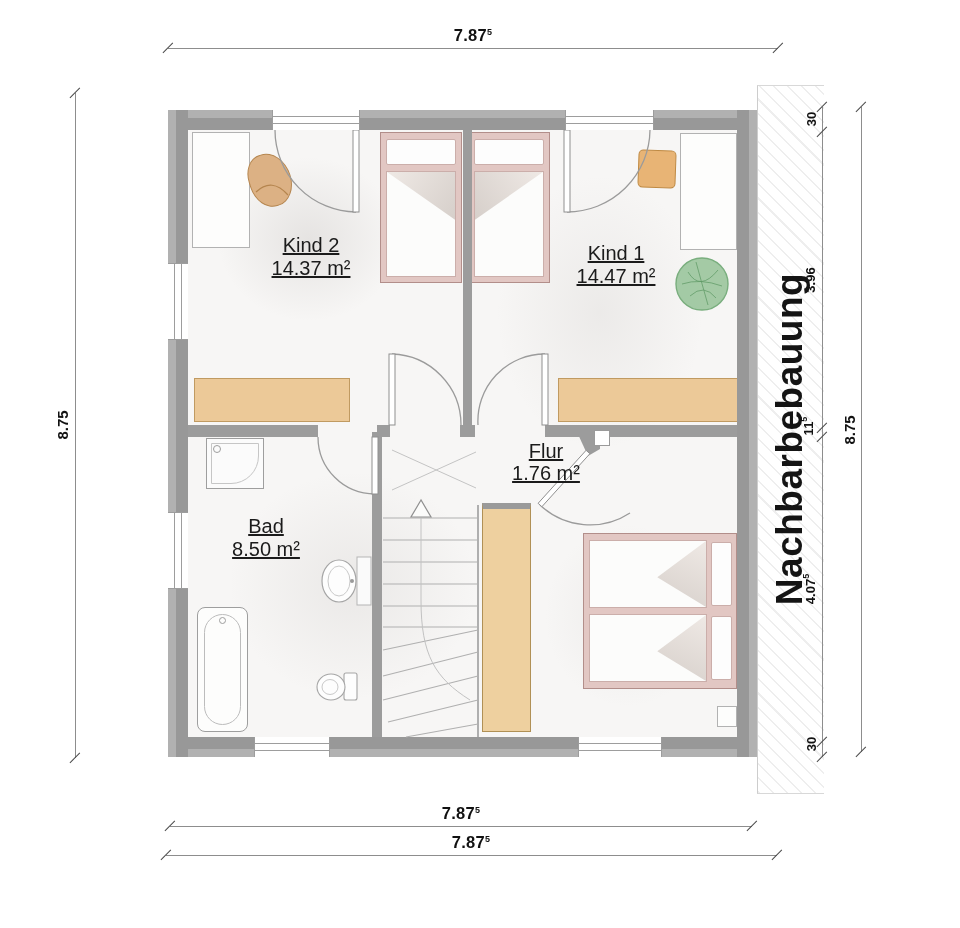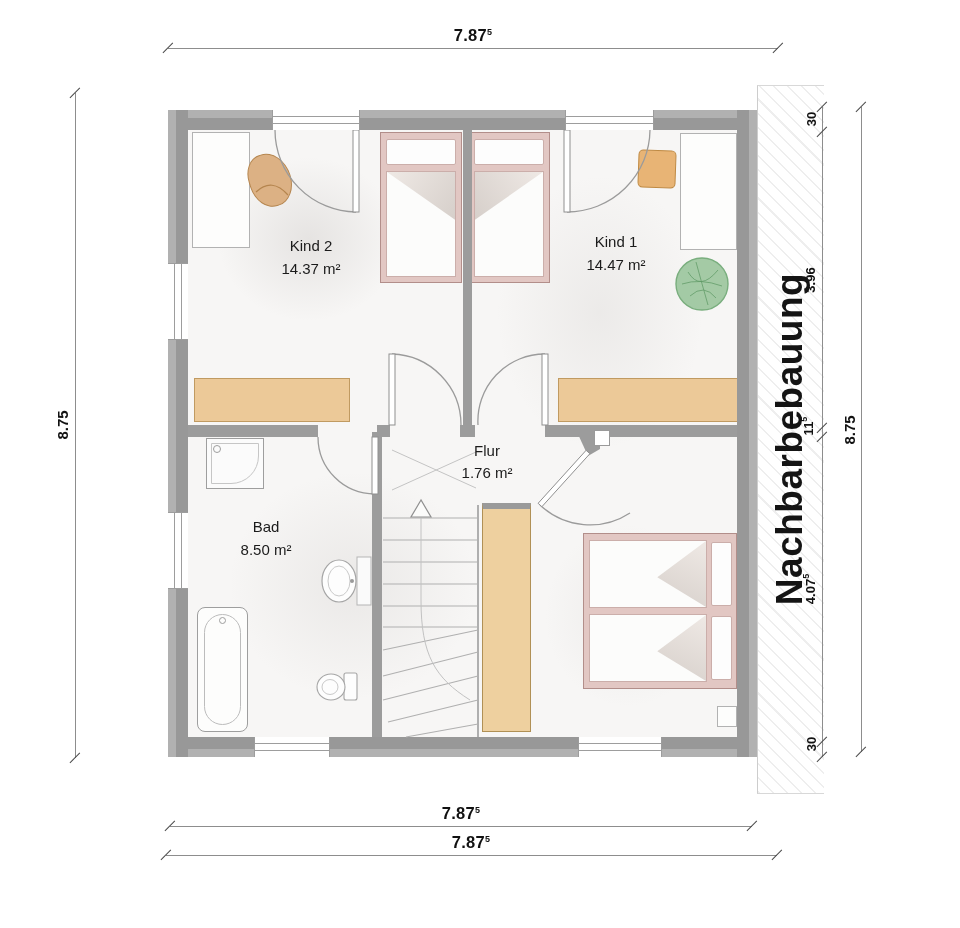--- a/index.html
+++ b/index.html
@@ -29,21 +29,21 @@
   .mattress{position:absolute;background:#fcfcfb;border:1px solid #cbaeaa;box-sizing:border-box;overflow:hidden;}
   .pillow{position:absolute;background:#fdfdfd;border:1px solid #cbaeaa;box-sizing:border-box;border-radius:2px;}
   .fold{position:absolute;top:0;left:0;right:0;height:46%;
         clip-path:polygon(0 0,100% 0,100% 100%);
         background:linear-gradient(125deg,#efe9e5,#d6cfca);}
   .foldR{position:absolute;top:0;right:0;bottom:0;width:42%;
         clip-path:polygon(100% 0,100% 100%,0 55%);
         background:linear-gradient(205deg,#efe9e5,#d6cfca);}
   
   .room-label{position:absolute;transform:translateX(-50%);text-align:center;
-      font-size:15px;line-height:23px;color:#1b1b1b;white-space:nowrap;z-index:30;}
+      font-size:20px;line-height:23px;color:#1b1b1b;white-space:nowrap;z-index:30;text-decoration:underline;}
   
   .dim-h{position:absolute;height:1px;background:#8d8d8d;}
   .dim-v{position:absolute;width:1px;background:#8d8d8d;}
   .tick{position:absolute;width:14px;height:1.4px;background:#4a4a4a;
         transform:translate(-50%,-50%) rotate(-45deg);}
   .dim-label{position:absolute;transform:translateX(-50%);font-size:16.5px;color:#111;
         white-space:nowrap;font-weight:600;letter-spacing:.3px;}
   .dim-label-rot{position:absolute;transform:translate(-50%,-50%) rotate(-90deg);
         font-size:13px;color:#111;white-space:nowrap;font-weight:600;}
   .dim-label-rot-lg{font-size:15px;}
@@ -195,25 +195,25 @@
       <line x1="392" y1="490" x2="476" y2="452"></line>
     </g>
 
     <path d="M256,192 Q272,177 288,195" fill="none" stroke="#b5854e" stroke-width="1.2"></path>
   </svg>
 
   <div class="room-label" style="left:311px;top:234px;">
     <div>Kind 2</div>
     <div>14.37 m²</div>
   </div>
-  <div class="room-label" style="left:616px;top:230px;">
+  <div class="room-label" style="left:616px;top:242px;">
     <div>Kind 1</div>
     <div>14.47 m²</div>
   </div>
-  <div class="room-label" style="left:487px;top:440px;line-height:22px;text-align:center;">
+  <div class="room-label" style="left:546px;top:440px;line-height:22px;text-align:center;">
     <div>Flur</div>
     <div>1.76 m²</div>
   </div>
   <div class="room-label" style="left:266px;top:515px;">
     <div>Bad</div>
     <div>8.50 m²</div>
   </div>
 
   <div class="dim-h" style="left:168px;top:48px;width:610px;"></div>
   <div class="tick" style="left:168px;top:48px;"></div>

